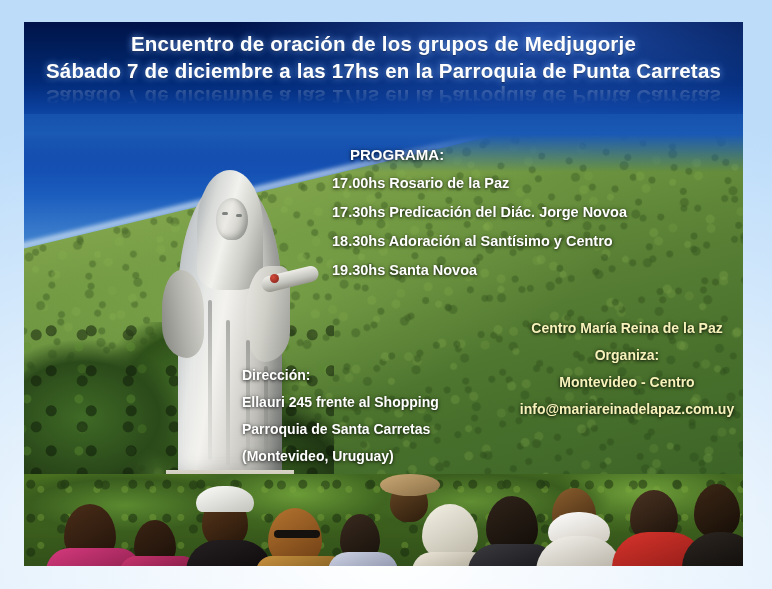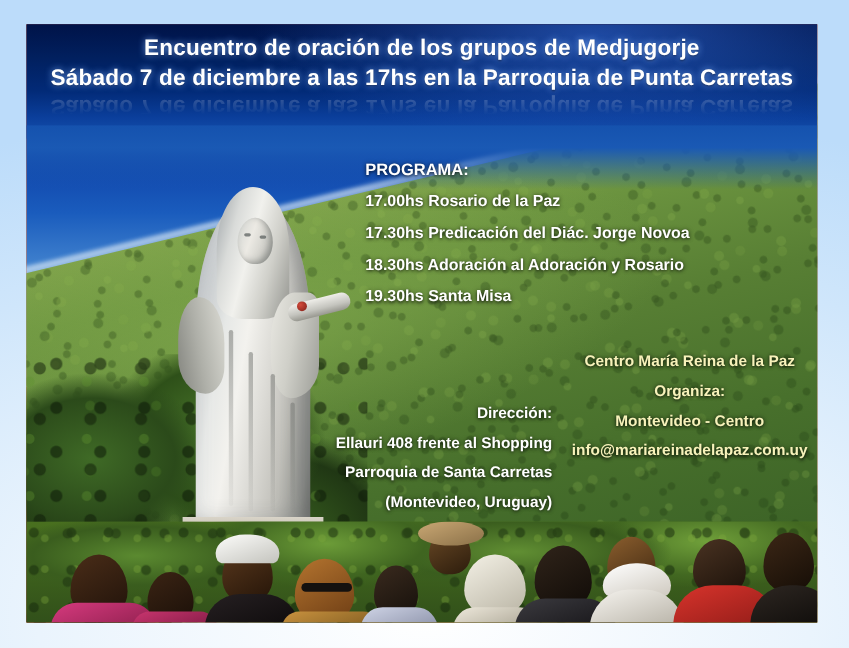--- a/index.html
+++ b/index.html
@@ -6,21 +6,21 @@
   body{
     width:772px;height:589px;overflow:hidden;
     font-family:"Liberation Sans", sans-serif;
     background:
       radial-gradient(ellipse 120% 80% at 50% 95%, #ffffff 0%, #eaf4fd 38%, #cfe6fb 72%, #bcdcfa 100%);
   }
   #poster{
     position:absolute;
     left:24px; top:22px; width:719px; height:544px;
     overflow:hidden;
-    background:#c2410c;
+    background:#4d7c0f;
   }
 
   
   .sky{
     position:absolute;left:0;top:0;width:100%;height:330px;
     background:linear-gradient(to bottom,
       #021a63 0%, #052a86 16%, #0c3ca3 33%,
       #1a5cbd 52%, #4e8fd4 72%, #9dc4e4 88%, #c9dcea 100%);
   }
   .sky-haze{
@@ -202,22 +202,22 @@
   .blk{position:absolute;}
   .wtext{
     color:#ffffff;font-weight:bold;
     text-shadow:0 1px 3px rgba(0,0,0,.65), 0 0 5px rgba(0,0,0,.35);
   }
   .ytext{
     color:#f7f2ba;font-weight:bold;
     text-shadow:0 1px 3px rgba(0,0,0,.75), 0 0 5px rgba(0,0,0,.45);
   }
   .program{left:308px;top:118px;font-size:14.5px;line-height:29px;}
-  .program .hd{font-size:15px;}
-  .direccion{left:218px;top:340px;width:260px;text-align:right;font-size:14px;line-height:27px;}
+  .program .hd{font-size:15px;margin-left:18px;}
+  .direccion{left:218px;top:340px;width:260px;text-align:left;font-size:14px;line-height:27px;}
   .organiza{left:460px;top:293px;width:286px;text-align:center;font-size:14px;line-height:27px;}
 </style>
 </head>
 <body>
 
 <div id="poster">
 
   <div class="sky"></div>
   <div class="cloud-b"></div>
   <div class="sky-haze"></div>
@@ -297,27 +297,27 @@
     <div>Sábado 7 de diciembre a las 17hs en la Parroquia de Punta Carretas</div>
   </div>
   <div class="title-refl">
     <div>Sábado 7 de diciembre a las 17hs en la Parroquia de Punta Carretas</div>
   </div>
 
   <div class="blk program wtext">
     <div class="hd">PROGRAMA:</div>
     <div>17.00hs Rosario de la Paz</div>
     <div>17.30hs Predicación del Diác. Jorge Novoa</div>
-    <div>18.30hs Adoración al Adoración y Rosario</div>
-    <div>19.30hs Santa Misa</div>
+    <div>18.30hs Adoración al Santísimo y Centro</div>
+    <div>19.30hs Santa Novoa</div>
   </div>
 
   <div class="blk direccion wtext">
     <div>Dirección:</div>
-    <div>Ellauri 408 frente al Shopping</div>
+    <div>Ellauri 245 frente al Shopping</div>
     <div>Parroquia de Santa Carretas</div>
     <div>(Montevideo, Uruguay)</div>
   </div>
 
   <div class="blk organiza ytext">
     <div>Centro María Reina de la Paz</div>
     <div>Organiza:</div>
     <div>Montevideo - Centro</div>
     <div>info@mariareinadelapaz.com.uy</div>
   </div>

